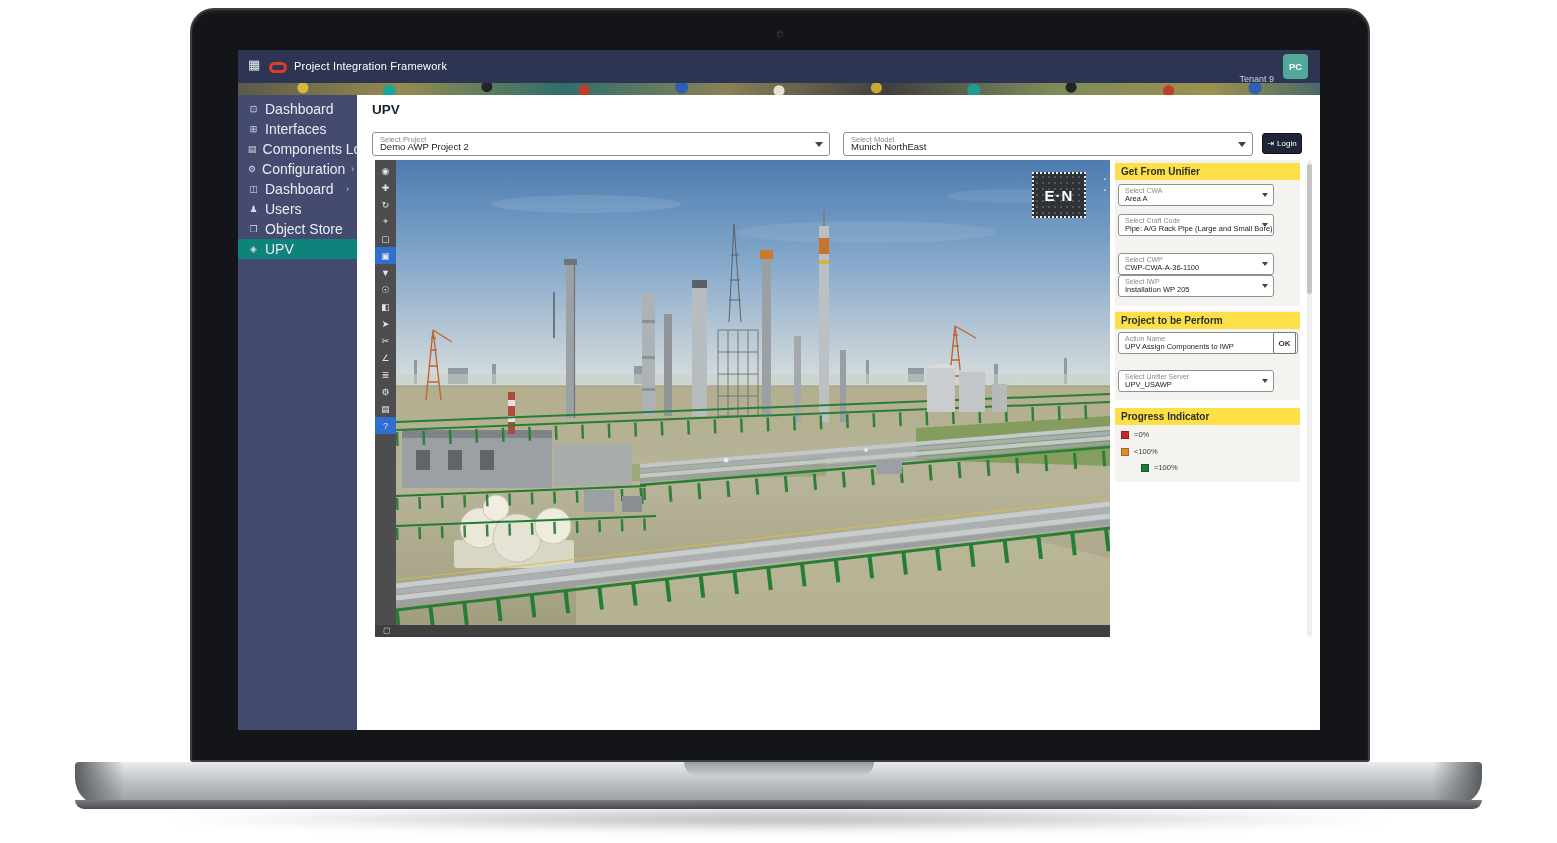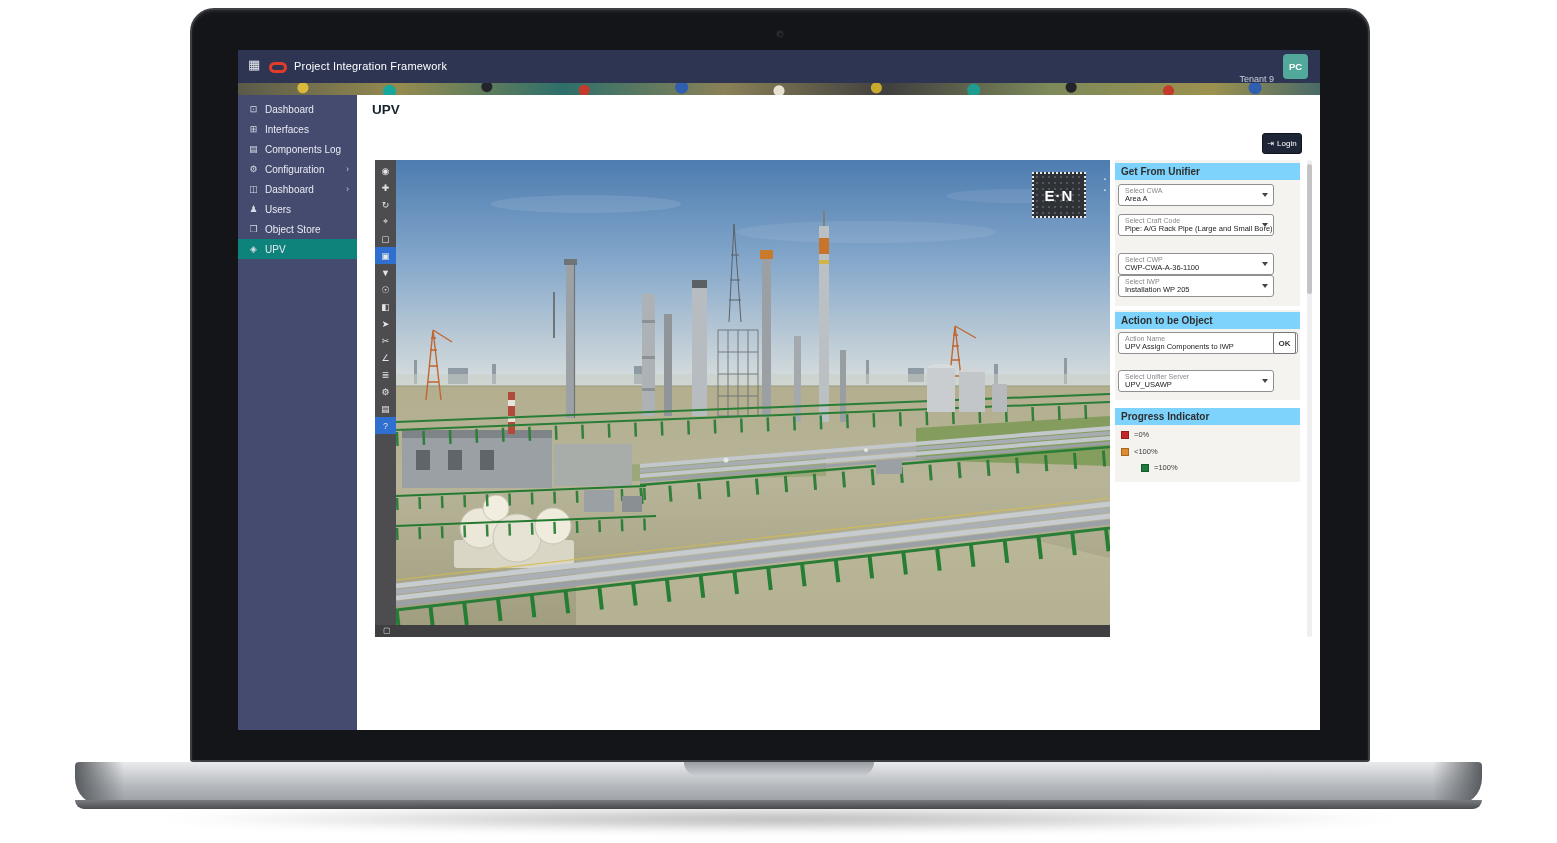--- a/index.html
+++ b/index.html
@@ -48,21 +48,21 @@
       radial-gradient(circle at 68% 60%, #1f9c90 0 6px, transparent 7px),
       radial-gradient(circle at 77% 35%, #23242a 0 5px, transparent 6px),
       radial-gradient(circle at 86% 65%, #c23b2c 0 5px, transparent 6px),
       radial-gradient(circle at 94% 40%, #2f5fae 0 6px, transparent 7px),
       linear-gradient(90deg, #5a5a4a, #958b4f 15%, #2e6f6a 30%, #8a8157 45%, #403f3f 60%, #7d8a5a 75%, #9c914f 90%, #4a6a68); }
 
   
   .sidebar { position:absolute; left:0; top:45px; width:119px; height:635px; background:#454b6e; padding-top:4px; }
   .side-item { height:20px; display:flex; align-items:center; padding-left:10px; gap:6px; cursor:pointer; }
   .side-item .s-icon { font-size:9px; color:#d7dbe8; width:11px; text-align:center; }
-  .side-item .s-label { font-size:10px; color:#e9ebf3; white-space:nowrap; }
+  .side-item .s-label { font-size:14px; color:#e9ebf3; white-space:nowrap; }
   .side-item .s-chev { margin-left:auto; margin-right:8px; font-size:9px; color:#c4c9da; }
   .side-item.selected { background:#0e837b; }
 
   
   .main { position:absolute; left:119px; top:45px; width:963px; height:635px; background:#ffffff; }
   .page-title { position:absolute; left:15px; top:7px; font-size:13.5px; font-weight:bold; color:#15242e; }
 
   .combo { position:absolute; background:#fff; border:1px solid #8f8f8f; border-radius:3px; cursor:pointer; }
   .combo .lab { position:absolute; top:2px; left:7px; font-size:7.5px; color:#8a8a8a; white-space:nowrap; }
   .combo .val { position:absolute; bottom:3px; left:7px; font-size:9.5px; color:#222; white-space:nowrap; }
@@ -91,21 +91,21 @@
   .v-edge-icons span { font-size:6px; color:rgba(255,255,255,.75); }
   .v-statusbar { position:absolute; left:0; bottom:0; width:735px; height:12px; background:#3f3f41; }
   .v-statusbar .sb-icon { position:absolute; left:8px; top:1px; font-size:8px; color:#dddddd; line-height:1.2; }
 
   
   .rpanel { position:absolute; left:758px; top:65px; width:185px; height:477px; }
   .section-bg { position:absolute; left:0; width:185px; background:#f4f3f0; }
   .bg-unifier { top:0; height:146px; }
   .bg-action { top:150px; height:90px; }
   .bg-progress { top:248px; height:74px; }
-  .band { position:absolute; left:0; width:185px; height:17px; background:#7dd3fc;
+  .band { position:absolute; left:0; width:185px; height:17px; background:#fde047;
     font-size:10px; font-weight:bold; color:#2e2e2e; padding:3px 8px 0 6px; }
   .band-unifier { top:3px; }
   .band-action { top:152px; }
   .band-progress { top:248px; }
   .rp-combo { position:absolute; left:3px; width:156px; height:22px; background:#fff; border:1px solid #909090; border-radius:3px; cursor:pointer; }
   .rp-combo .lab { position:absolute; top:2px; left:6px; font-size:7px; color:#8a8a8a; white-space:nowrap; }
   .rp-combo .val { position:absolute; bottom:2px; left:6px; font-size:7.5px; color:#222; white-space:nowrap; }
   .rp-combo .caret { position:absolute; right:5px; top:50%; margin-top:-2px; width:0; height:0;
     border-left:3.5px solid transparent; border-right:3.5px solid transparent; border-top:4.5px solid #444; }
   .rc-cwa { top:24px; } .rc-craft { top:54px; } .rc-cwp { top:93px; } .rc-iwp { top:115px; }
@@ -174,20 +174,30 @@
         </div>
         <div class="side-item selected">
           <span class="s-icon">◈</span>
           <span class="s-label">UPV</span>
         </div>
       </div>
 
       <div class="main">
         <div class="page-title">UPV</div>
 
+        <div class="combo combo-project">
+          <span class="lab">Select Project</span>
+          <span class="val">Demo AWP Project 2</span>
+          <span class="caret"></span>
+        </div>
+        <div class="combo combo-model">
+          <span class="lab">Select Model</span>
+          <span class="val">Munich NorthEast</span>
+          <span class="caret"></span>
+        </div>
         <div class="login-btn">
           <span class="li-icon">⇥</span>
           <span class="li-text">Login</span>
         </div>
 
         <div class="viewer">
           <div class="v-toolbar">
             <div class="v-icon">◉</div>
             <div class="v-icon">✚</div>
             <div class="v-icon">↻</div>
@@ -363,21 +373,21 @@
             <span class="lab">Select CWP</span>
             <span class="val">CWP-CWA-A-36-1100</span>
             <span class="caret"></span>
           </div>
           <div class="rp-combo rc-iwp">
             <span class="lab">Select IWP</span>
             <span class="val">Installation WP 205</span>
             <span class="caret"></span>
           </div>
 
-          <div class="band band-action">Action to be Object</div>
+          <div class="band band-action">Project to be Perform</div>
 
           <div class="rp-combo rc-action">
             <span class="lab">Action Name</span>
             <span class="val">UPV Assign Components to IWP</span>
             <span class="caret"></span>
           </div>
           <div class="ok-btn">OK</div>
 
           <div class="rp-combo rc-server">
             <span class="lab">Select Unifier Server</span>

